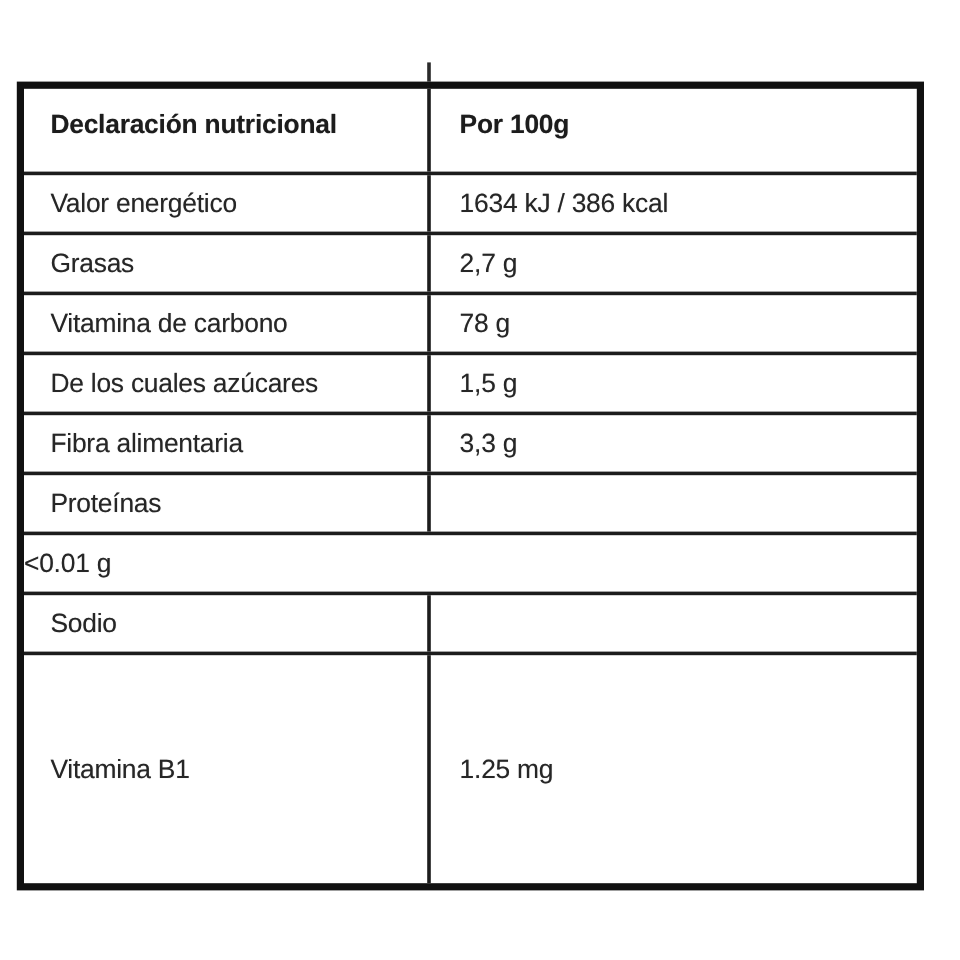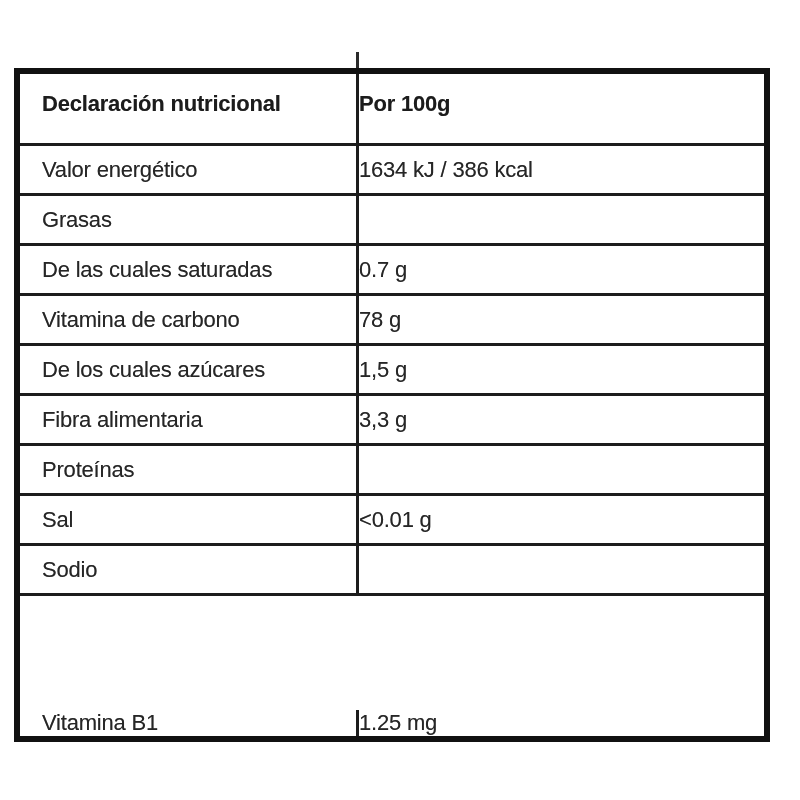--- a/index.html
+++ b/index.html
@@ -26,24 +26,25 @@
     border: 6px solid #111111;
     background: #ffffff;
     display: flex;
     flex-direction: column;
   }
   .row {
     display: flex;
     box-sizing: border-box;
     border-bottom: 3px solid #1c1c1c;
     flex: 0 0 auto;
+    gap: 24px;
   }
   .row-header { height: 72px; }
   .row-body   { height: 50px; }
-  .row-last   { flex: 1 1 auto; border-bottom: none; align-items: flex-end; }
+  .row-last   { flex: 1 1 auto; border-bottom: none; }
   .cell {
     box-sizing: border-box;
     display: flex;
     align-items: center;
     font-size: 22px;
     letter-spacing: -0.2px;
     text-shadow: 0 0 0.6px rgba(40,40,40,0.45);
     white-space: nowrap;
     overflow: hidden;
   }
@@ -85,26 +86,23 @@
       <div class="cell cell-value">Por 100g</div>
     </div>
 
     <div class="row row-body">
       <div class="cell cell-label">Valor energético</div>
       <div class="cell cell-value">1634 kJ / 386 kcal</div>
     </div>
 
     <div class="row row-body">
       <div class="cell cell-label">Grasas</div>
+      <div class="cell cell-value">2,7 g</div>
     </div>
 
-    <div class="row row-body">
-      <div class="cell cell-label">De las cuales saturadas</div>
-      <div class="cell cell-value">0.7 g</div>
-    </div>
 
     <div class="row row-body">
       <div class="cell cell-label">Vitamina de carbono</div>
       <div class="cell cell-value">78 g</div>
     </div>
 
     <div class="row row-body">
       <div class="cell cell-label">De los cuales azúcares</div>
       <div class="cell cell-value">1,5 g</div>
     </div>
@@ -112,21 +110,20 @@
     <div class="row row-body">
       <div class="cell cell-label">Fibra alimentaria</div>
       <div class="cell cell-value">3,3 g</div>
     </div>
 
     <div class="row row-body">
       <div class="cell cell-label">Proteínas</div>
     </div>
 
     <div class="row row-body">
-      <div class="cell cell-label">Sal</div>
       <div class="cell cell-value">&lt;0.01 g</div>
     </div>
 
     <div class="row row-body">
       <div class="cell cell-label">Sodio</div>
     </div>
 
     <div class="row row-body row-last">
       <div class="cell cell-label">Vitamina B1</div>
       <div class="cell cell-value">1.25 mg</div>

